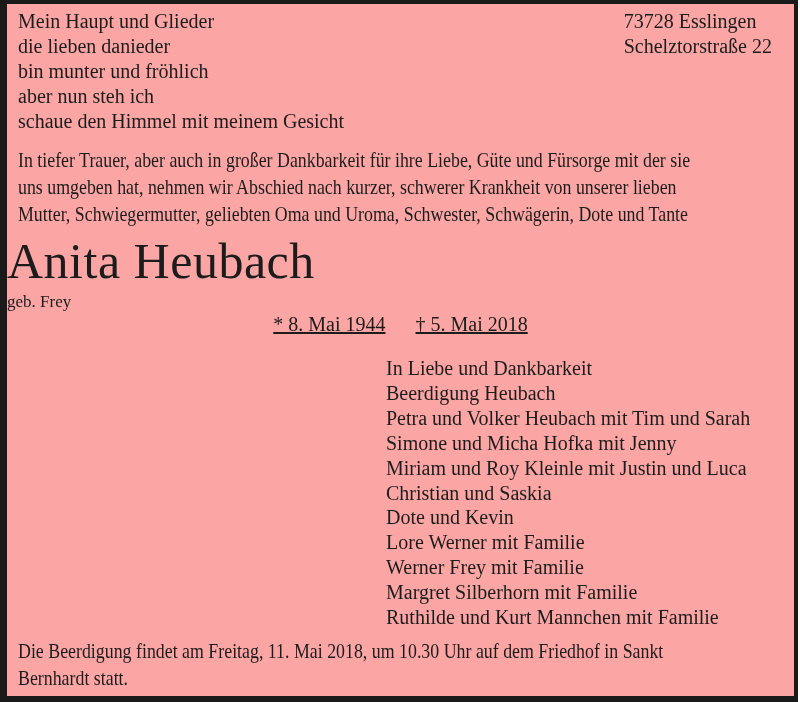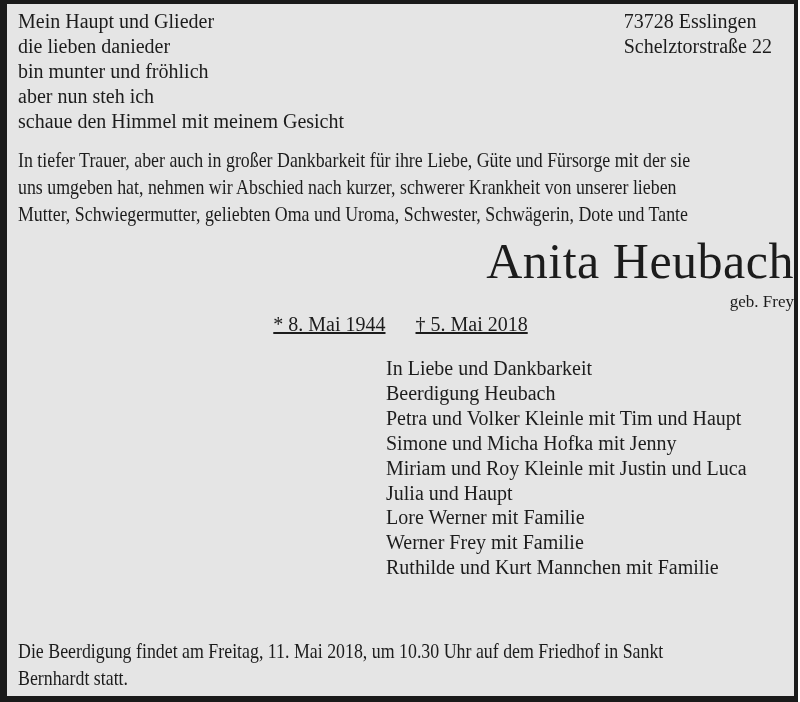--- a/index.html
+++ b/index.html
@@ -10,21 +10,21 @@
   body {
     width: 800px;
     height: 702px;
     position: relative;
     font-family: "Liberation Serif", "DejaVu Serif", serif;
     color: #1c1c1c;
   }
   .sheet {
     position: absolute;
     top: 0; left: 0; right: 2px; bottom: 0;
-    background: #e5e5e5;
+    background: #fca5a5;
     border-style: solid;
     border-color: #1a1a1a;
     border-width: 4px 4px 6px 7px;
     box-sizing: border-box;
     overflow: hidden;
   }
   .abs { position: absolute; }
 
   .poem {
     left: 11px; top: 5px;
@@ -42,28 +42,28 @@
   .intro {
     left: 11px; top: 143px;
     font-size: 21px;
     line-height: 27px;
     white-space: nowrap;
     transform: scaleX(0.85);
     transform-origin: 0 0;
   }
   .name {
     left: 0; right: 0; top: 231px;
-    text-align: right;
+    text-align: left;
     font-size: 50px;
     line-height: 52px;
     letter-spacing: 0.5px;
   }
   .maiden {
     left: 0; right: 0; top: 288px;
-    text-align: right;
+    text-align: left;
     font-size: 17px;
     line-height: 20px;
   }
   .dates {
     left: 0; right: 0; top: 308px;
     text-align: center;
     font-size: 20px;
     line-height: 24px;
     text-decoration: underline;
   }
@@ -111,26 +111,28 @@
 
   <div class="abs maiden">geb. Frey</div>
 
   <div class="abs dates">
     <span class="birth">* 8. Mai 1944</span><span class="death">† 5. Mai 2018</span>
   </div>
 
   <div class="abs mourners">
       <div>In Liebe und Dankbarkeit</div>
       <div>Beerdigung Heubach</div>
-      <div>Petra und Volker Kleinle mit Tim und Haupt</div>
+      <div>Petra und Volker Heubach mit Tim und Sarah</div>
       <div>Simone und Micha Hofka mit Jenny</div>
       <div>Miriam und Roy Kleinle mit Justin und Luca</div>
-      <div>Julia und Haupt</div>
+      <div>Christian und Saskia</div>
+      <div>Dote und Kevin</div>
       <div>Lore Werner mit Familie</div>
       <div>Werner Frey mit Familie</div>
+      <div>Margret Silberhorn mit Familie</div>
       <div>Ruthilde und Kurt Mannchen mit Familie</div>
     </div>
 
   <div class="abs funeral">
       <div>Die Beerdigung findet am Freitag, 11. Mai 2018, um 10.30 Uhr auf dem Friedhof in Sankt</div>
       <div>Bernhardt statt.</div>
     </div>
 
 </div>
 

